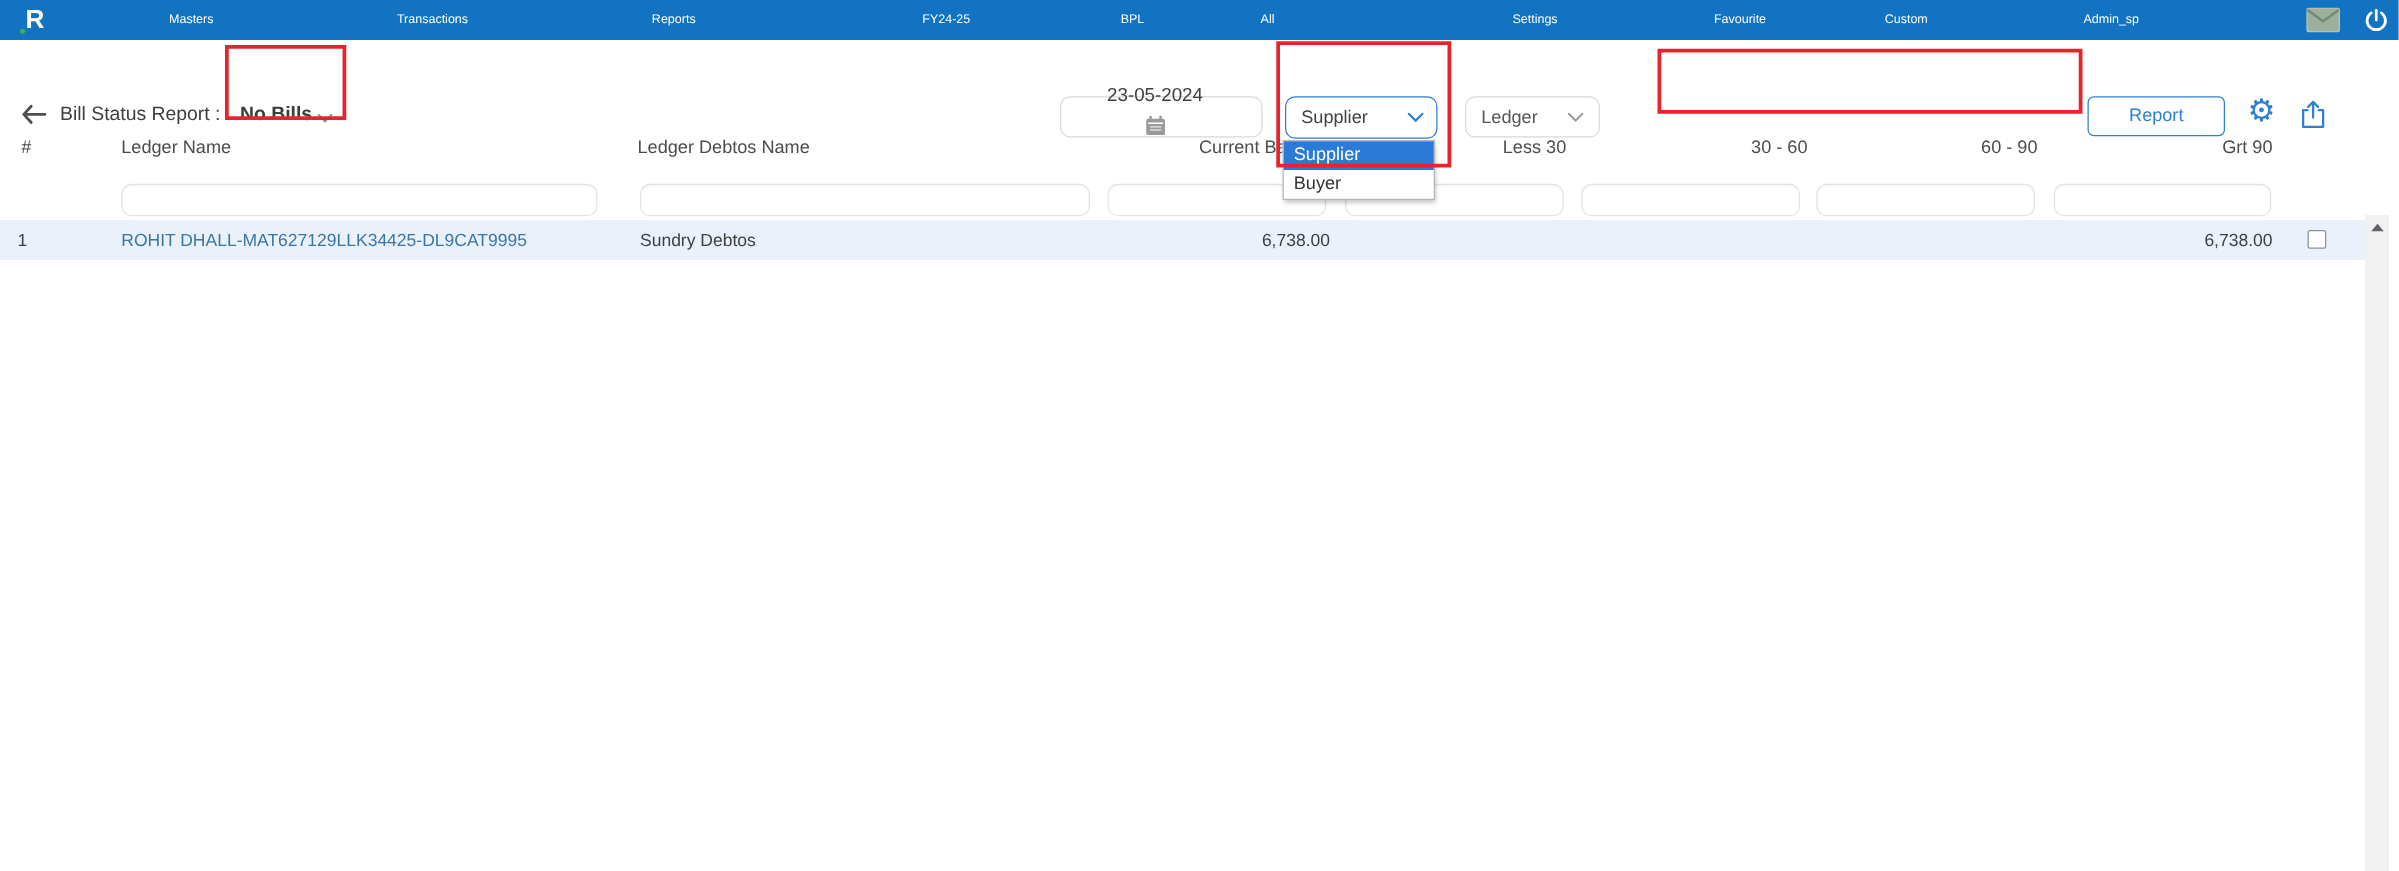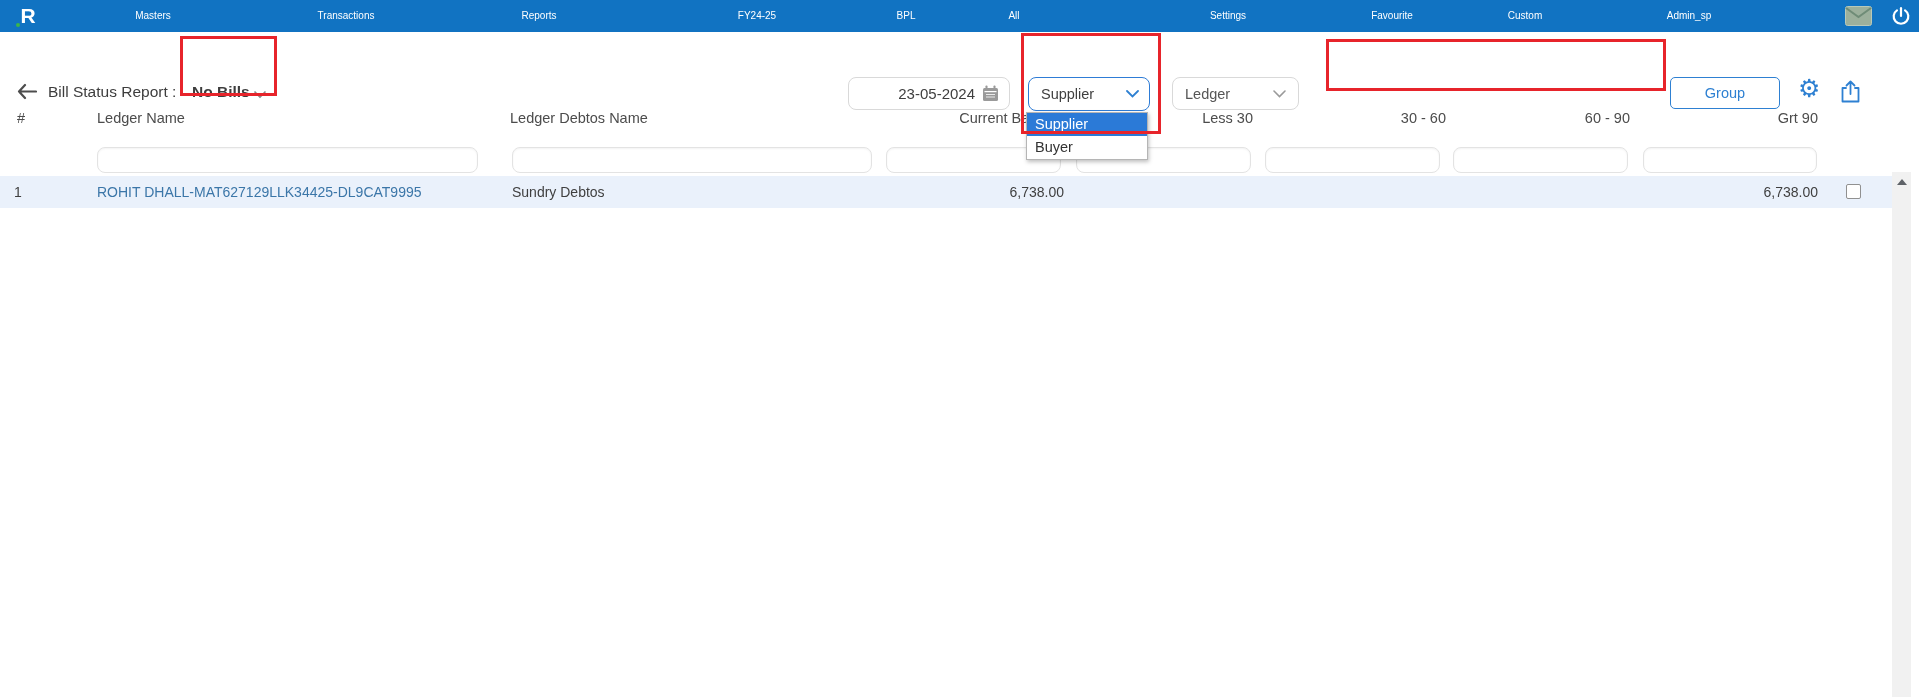--- a/index.html
+++ b/index.html
@@ -18,32 +18,32 @@
 
   
   .toolbar { position:absolute; top:32px; left:0; width:1919px; height:50px; background:#fff; }
   .back-arrow { position:absolute; left:16px; top:51px; cursor:pointer; }
   .report-title { position:absolute; left:48px; top:51px; font-size:15.5px; color:#3d3d3d; }
   .report-type  { position:absolute; left:192px; top:51px; font-size:15.5px; color:#3d3d3d; cursor:pointer;font-weight:bold; }
   .title-chevron { position:absolute; left:253px; top:58px; }
 
   .date-box { position:absolute; left:848px; top:45px; width:162px; height:33px;
               border:1px solid #d9d9d9; border-radius:8px; display:flex; align-items:center;
-              justify-content:flex-end; gap:7px; padding-right:10px; font-size:15px; color:#3f3f3f; }
+              justify-content:flex-end; gap:7px; padding-right:10px; font-size:15px; color:#3f3f3f;flex-direction:column; }
 
   .party-select { position:absolute; left:1028px; top:45px; width:122px; height:34px;
               border:1.5px solid #2e7cd6; border-radius:8px; background:#fff; display:flex;
               align-items:center; justify-content:space-between; padding:0 10px 0 12px;
               font-size:14.5px; color:#3f3f3f; cursor:pointer; }
   .party-list { position:absolute; left:1026px; top:80px; width:122px; background:#fff;
               border:1px solid #b5b5b5; box-shadow:1px 2px 4px rgba(0,0,0,.25); z-index:30; }
   .party-option { height:23px; line-height:23px; padding-left:8px; font-size:14.5px; color:#333; cursor:pointer; }
   .party-option.selected { background:#2b7ad7; color:#fff; }
 
-  .ledger-select { position:absolute; left:1172px; top:45px; width:127px; height:33px;
+  .ledger-select { position:absolute; left:1172px; top:45px; width:108px; height:33px;
               border:1px solid #d9d9d9; border-radius:8px; background:#fff; display:flex;
               align-items:center; justify-content:space-between; padding:0 12px;
               font-size:14.5px; color:#565656; cursor:pointer; }
 
   .search-wrap { position:absolute; left:1337px; top:44px; width:317px; height:33px; }
   .search-input { width:317px; height:33px; border:1px solid #d9d9d9; border-radius:8px;
               padding:0 28px 0 10px; font-size:14.6px; color:#4a4a4a;
               font-family:"Liberation Sans", sans-serif; outline:none; }
   .search-glass { position:absolute; right:8px; top:9px; }
 
@@ -162,21 +162,21 @@
     <div class="ledger-select">
       <span>Ledger</span>
       <span>
         <svg width="13" height="8" viewBox="0 0 13 8">
             <path d="M1 1 L6.5 6.5 L12 1" stroke="#9a9a9a" stroke-width="1.6" fill="none" stroke-linecap="round"></path>
           </svg>
       </span>
     </div>
 
 
-    <button class="search-btn">Group</button>
+    <button class="search-btn">Report</button>
 
     <div class="gear">⚙</div>
 
     <div class="export">
       <svg width="21" height="23" viewBox="0 0 21 23">
         <path d="M6 8 H2.5 V21.5 H18.5 V8 H15" stroke="#2e80d2" stroke-width="1.8" fill="none" stroke-linecap="round" stroke-linejoin="round"></path>
         <path d="M10.5 14 V1.8 M6.5 5.5 L10.5 1.5 L14.5 5.5" stroke="#2e80d2" stroke-width="1.8" fill="none" stroke-linecap="round" stroke-linejoin="round"></path>
       </svg>
     </div>
   </div>

